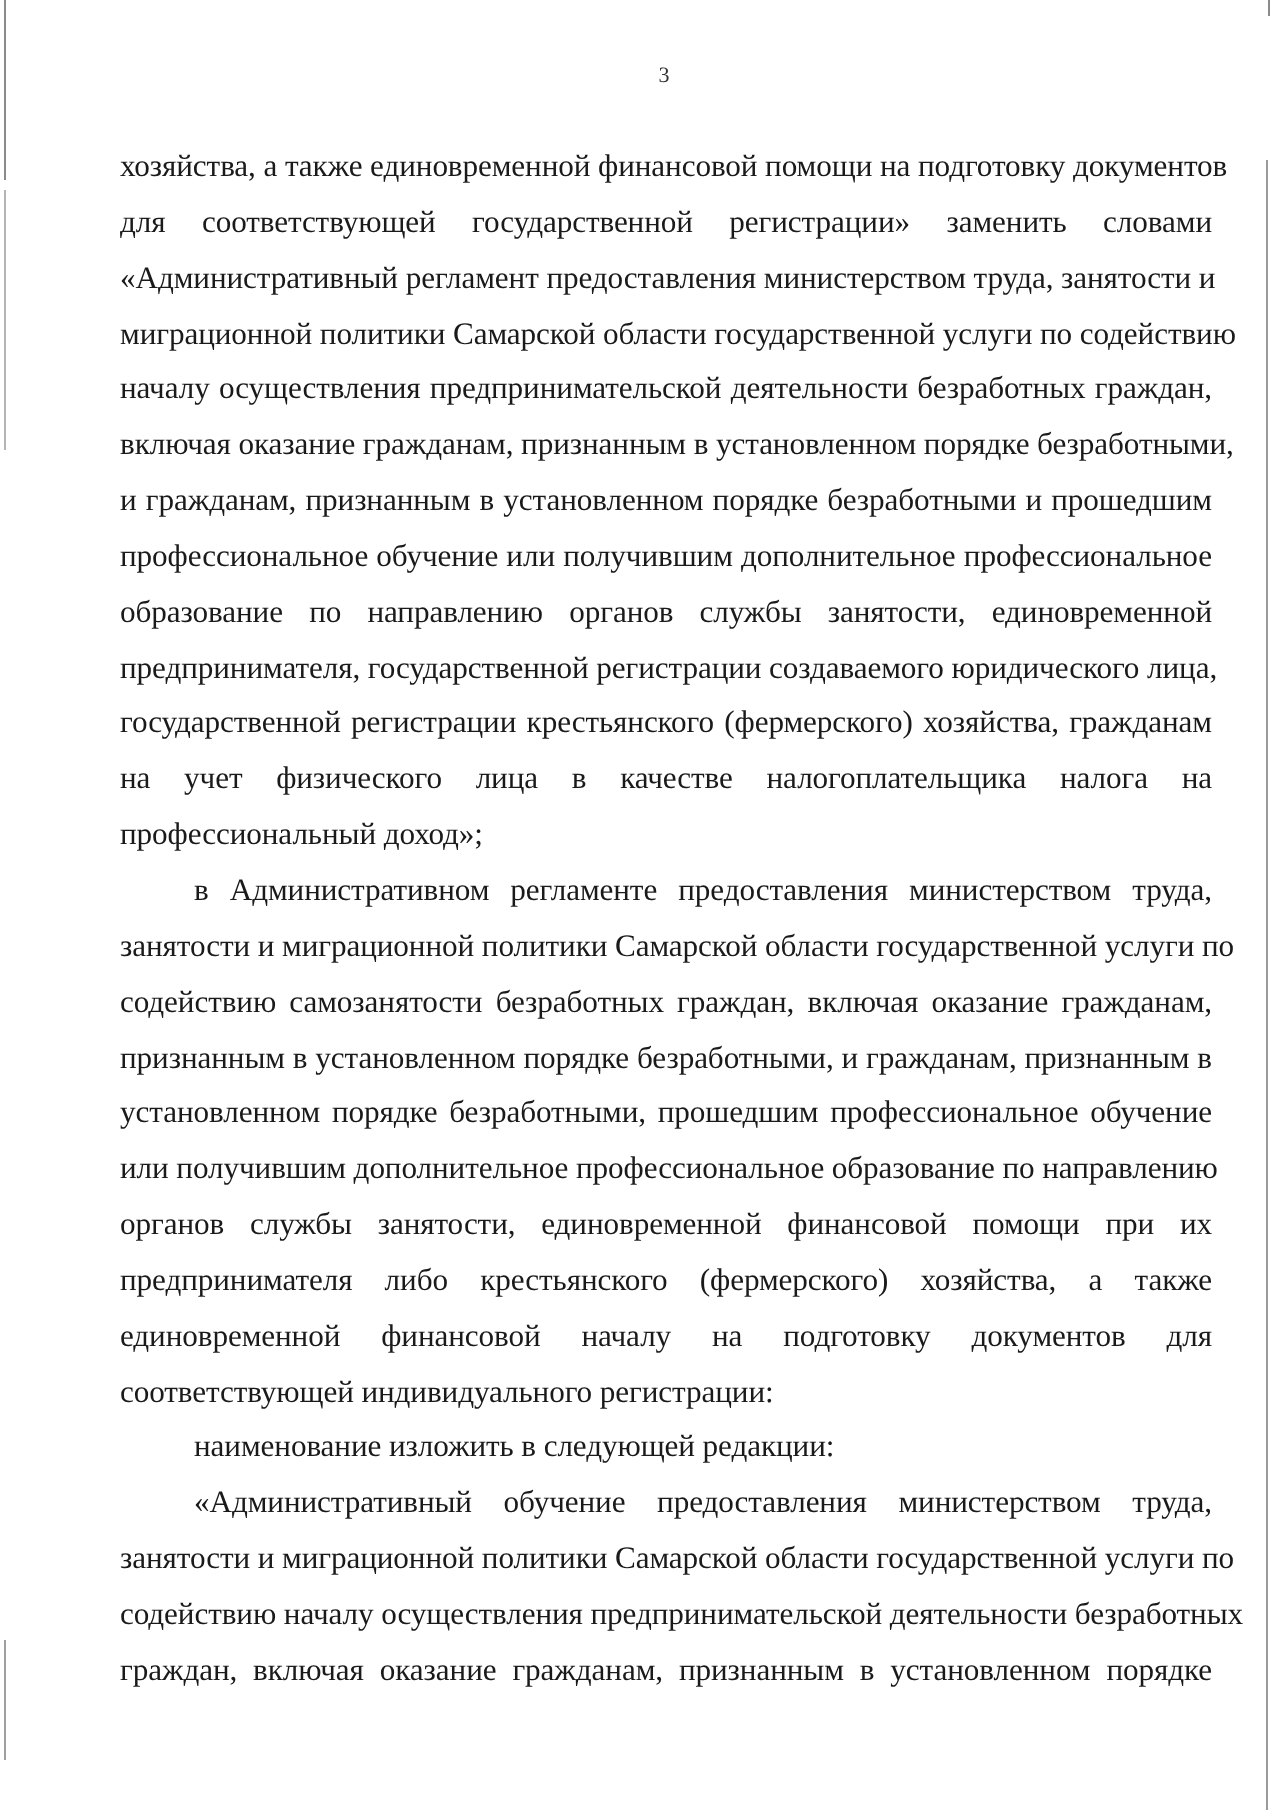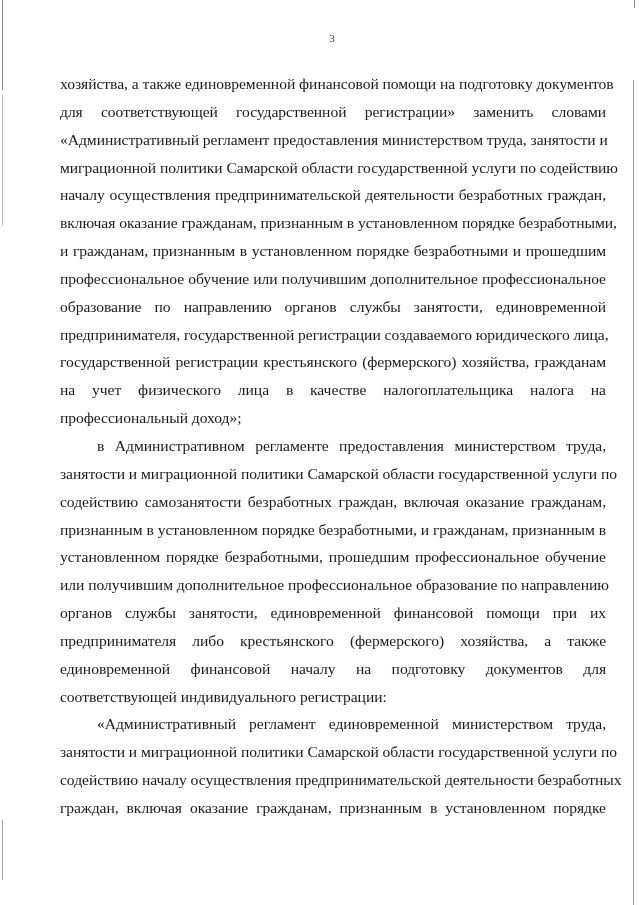--- a/index.html
+++ b/index.html
@@ -80,17 +80,18 @@
     <div class="line indent">в Административном регламенте предоставления министерством труда,</div>
     <div class="line">занятости и миграционной политики Самарской области государственной услуги по</div>
     <div class="line">содействию самозанятости безработных граждан, включая оказание гражданам,</div>
     <div class="line">признанным в установленном порядке безработными, и гражданам, признанным в</div>
     <div class="line">установленном порядке безработными, прошедшим профессиональное обучение</div>
     <div class="line">или получившим дополнительное профессиональное образование по направлению</div>
     <div class="line">органов службы занятости, единовременной финансовой помощи при их</div>
     <div class="line">предпринимателя либо крестьянского (фермерского) хозяйства, а также</div>
     <div class="line">единовременной финансовой началу на подготовку документов для</div>
     <div class="line last">соответствующей индивидуального регистрации:</div>
-    <div class="line indent">«Административный регламент единовременной министерством труда,</div>
+    <div class="line indent last">наименование изложить в следующей редакции:</div>
+    <div class="line indent">«Административный обучение предоставления министерством труда,</div>
     <div class="line">занятости и миграционной политики Самарской области государственной услуги по</div>
     <div class="line">содействию началу осуществления предпринимательской деятельности безработных</div>
     <div class="line">граждан, включая оказание гражданам, признанным в установленном порядке</div>
   </div>
 
 </body></html>

